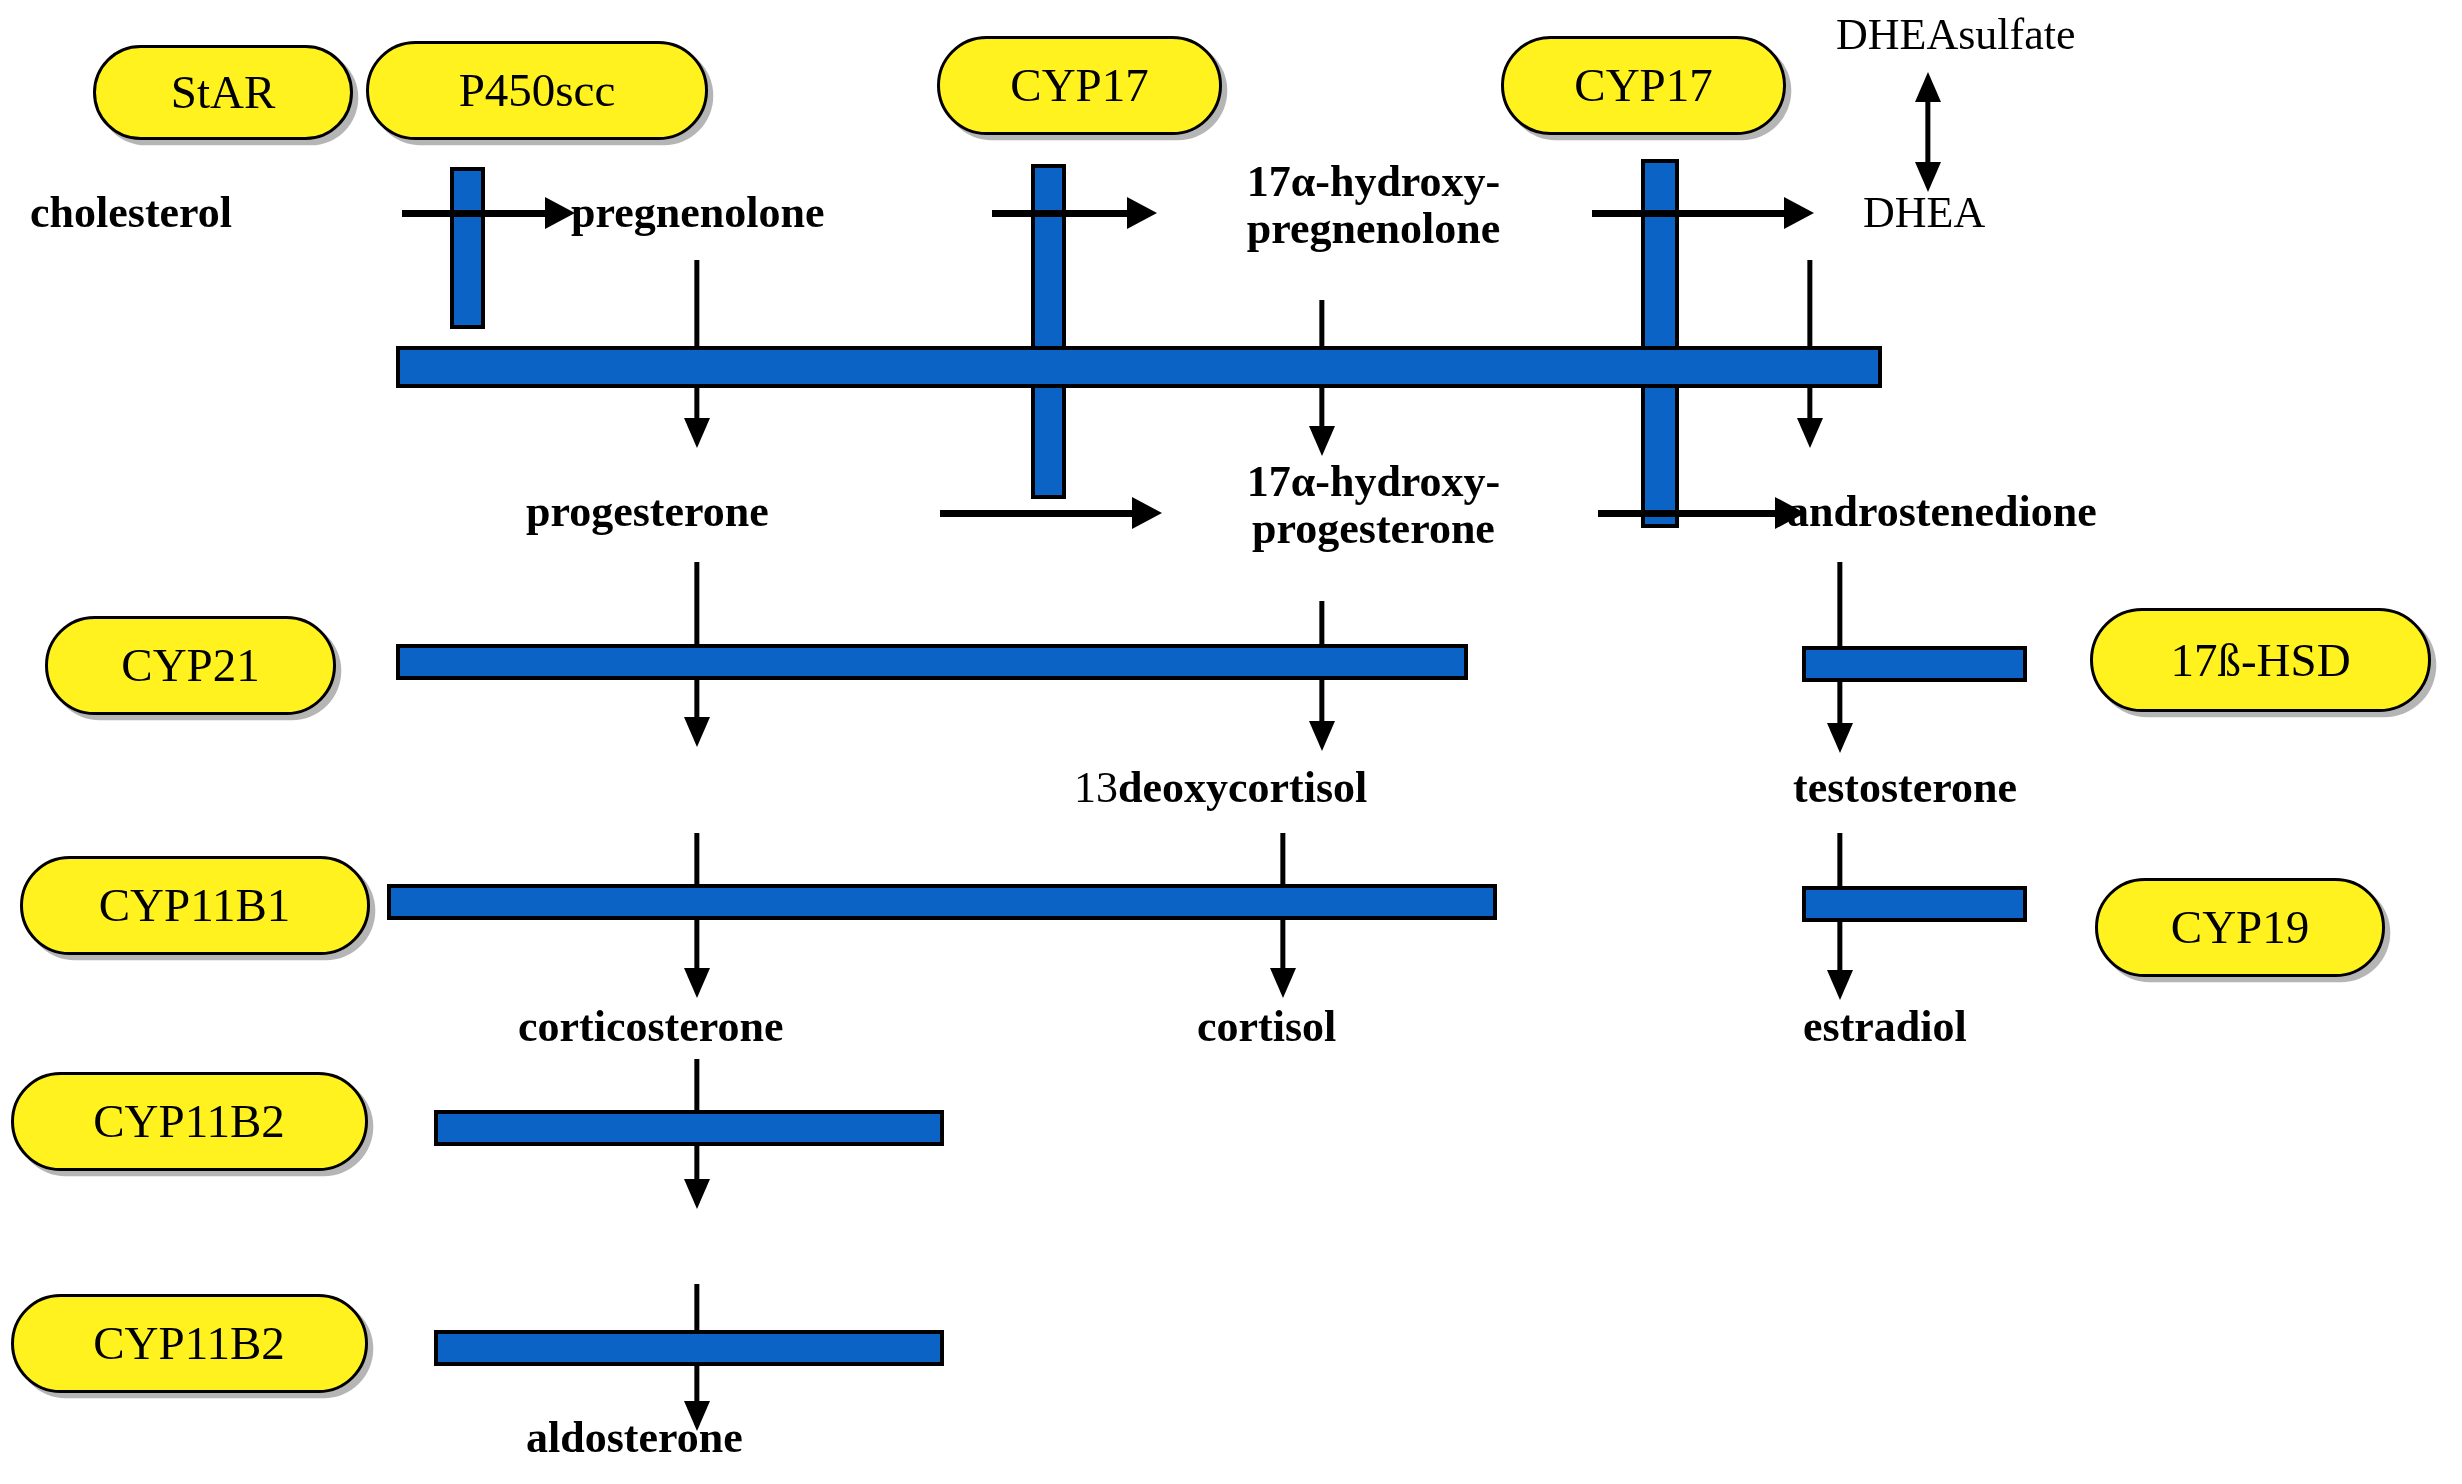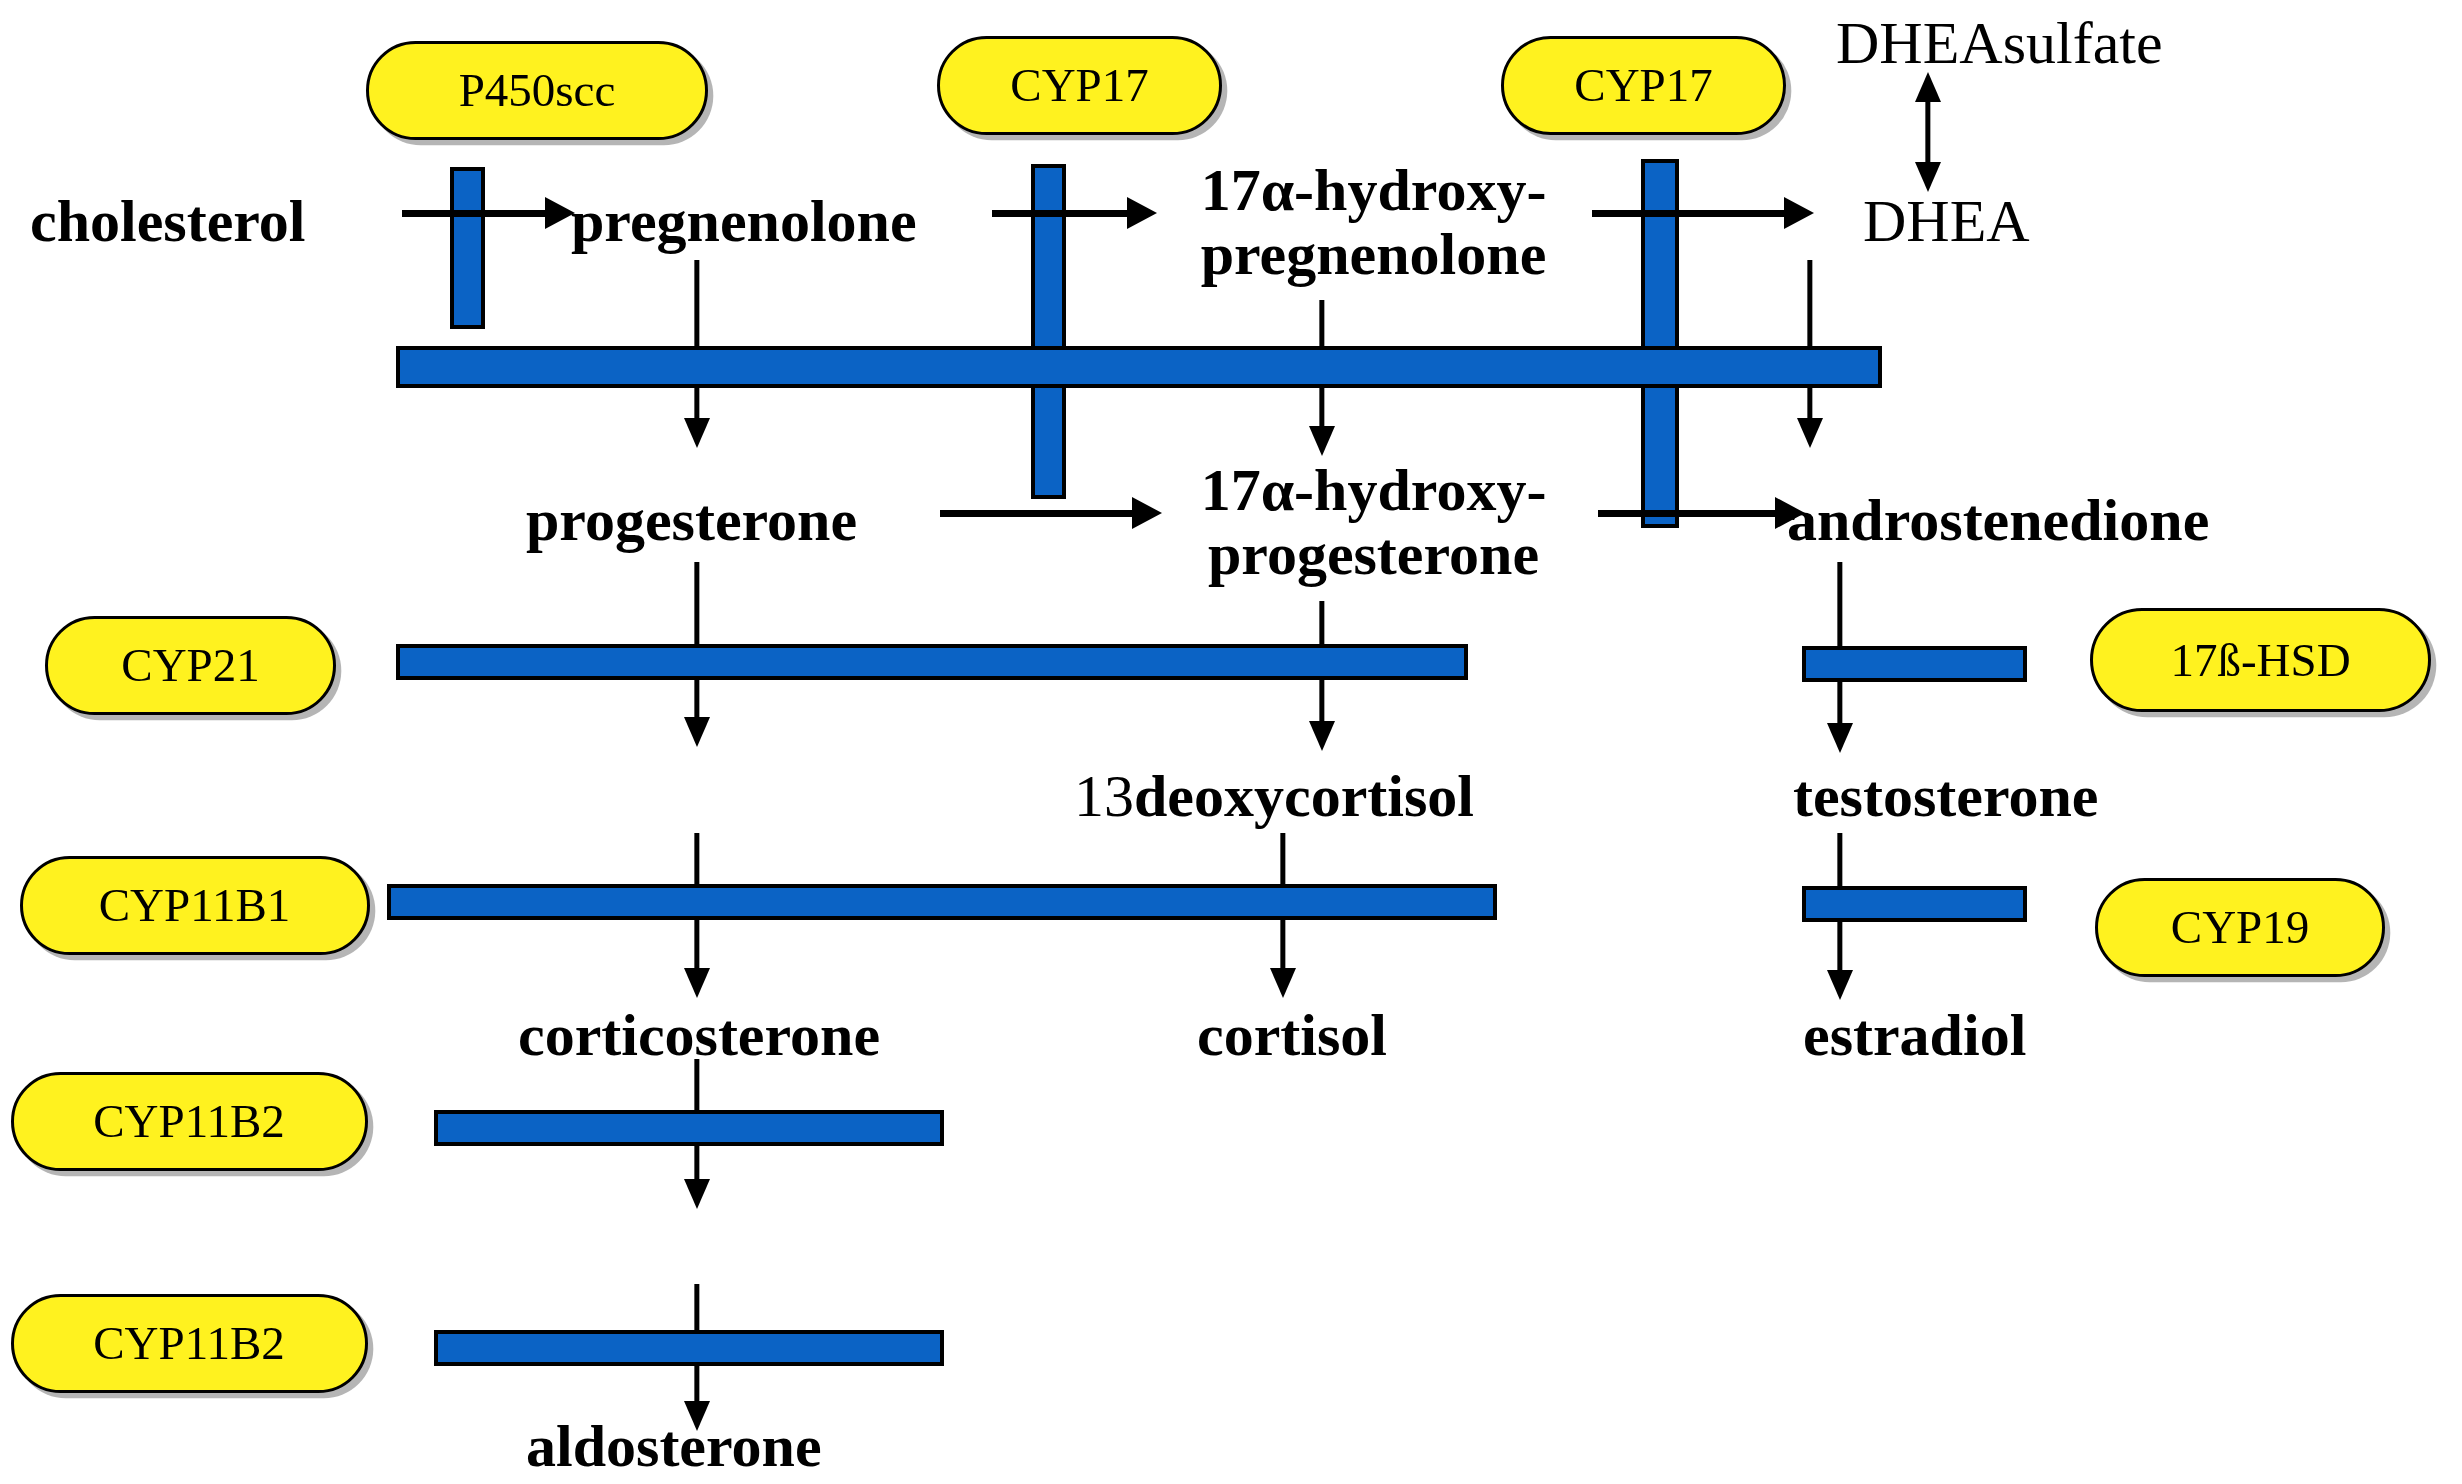--- a/index.html
+++ b/index.html
@@ -25,21 +25,21 @@
     letter-spacing:0px;
     box-shadow:5.3px 5.3px 0 rgba(120,120,120,.55);
     white-space:nowrap;
   }
   
   .meta{
     position:absolute;
     color:#000000;
     font-family:"Liberation Serif","DejaVu Serif",serif;
     font-weight:bold;
-    font-size:60px;
+    font-size:44px;
     line-height:1.08;
     white-space:nowrap;
   }
   .meta.plain{font-weight:normal;}
   .meta.two{white-space:normal;text-align:center;line-height:1.06;}
   .meta .pfx{font-weight:normal;}
   
   .bar{
     position:absolute;
     background:#0B63C5;
@@ -76,20 +76,23 @@
     border-top:16.5px solid transparent;
     border-bottom:16.5px solid transparent;
     border-left:30px solid #000;
   }
 </style>
 </head>
 <body>
 
 <div id="stage">
 
+  <div class="pill" style="left:93px;top:45px;width:254px;height:89px;">
+    <span>StAR</span>
+  </div>
 
   <div class="pill" style="left:366px;top:41px;width:336px;height:93px;">
     <span>P450scc</span>
   </div>
 
   <div class="pill" style="left:937px;top:36px;width:279px;height:93px;">
     <span>CYP17</span>
   </div>
 
   <div class="pill" style="left:1501px;top:36px;width:279px;height:93px;">

